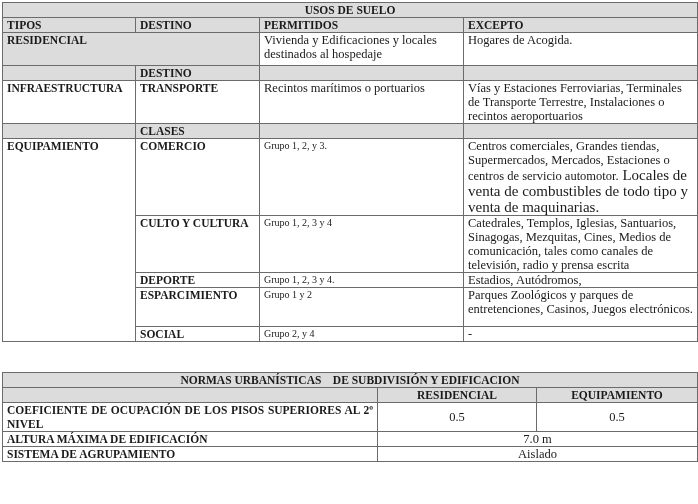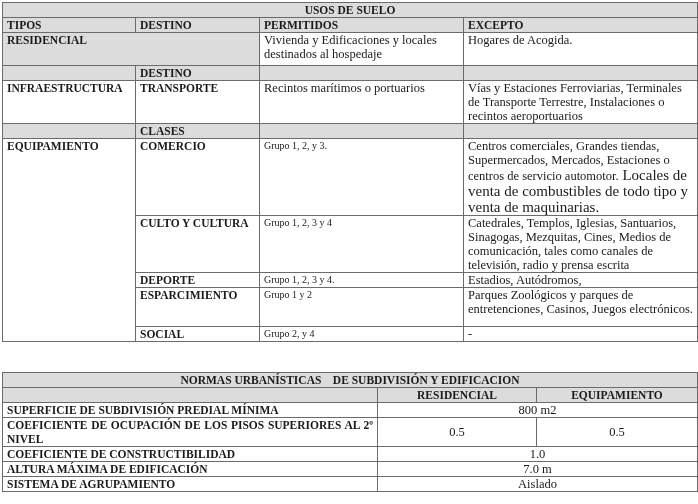--- a/index.html
+++ b/index.html
@@ -96,32 +96,24 @@
   </colgroup>
   <tbody>
       <tr class="shade" style="height:14px">
     <td colspan="3" class="b center" style="white-space:pre">NORMAS URBANÍSTICAS    DE SUBDIVISIÓN Y EDIFICACION</td>
   </tr>
   <tr class="shade" style="height:14px">
     <td></td>
     <td class="b center">RESIDENCIAL</td>
     <td class="b center">EQUIPAMIENTO</td>
   </tr>
-  <tr style="height:14px">
-    <td class="b">SUPERFICIE DE SUBDIVISIÓN PREDIAL MÍNIMA</td>
-    <td colspan="2" class="center">800 m2</td>
-  </tr>
   <tr style="height:28px">
     <td class="b" style="text-align:justify">COEFICIENTE DE OCUPACIÓN DE LOS PISOS SUPERIORES AL 2º NIVEL</td>
     <td class="center" style="vertical-align:middle">0.5</td>
     <td class="center" style="vertical-align:middle">0.5</td>
-  </tr>
-  <tr style="height:14px">
-    <td class="b">COEFICIENTE DE CONSTRUCTIBILIDAD</td>
-    <td colspan="2" class="center">1.0</td>
   </tr>
   <tr style="height:14px">
     <td class="b">ALTURA MÁXIMA DE EDIFICACIÓN</td>
     <td colspan="2" class="center">7.0 m</td>
   </tr>
   <tr style="height:14px">
     <td class="b">SISTEMA DE AGRUPAMIENTO</td>
     <td colspan="2" class="center">Aislado</td>
   </tr>
 </tbody>

